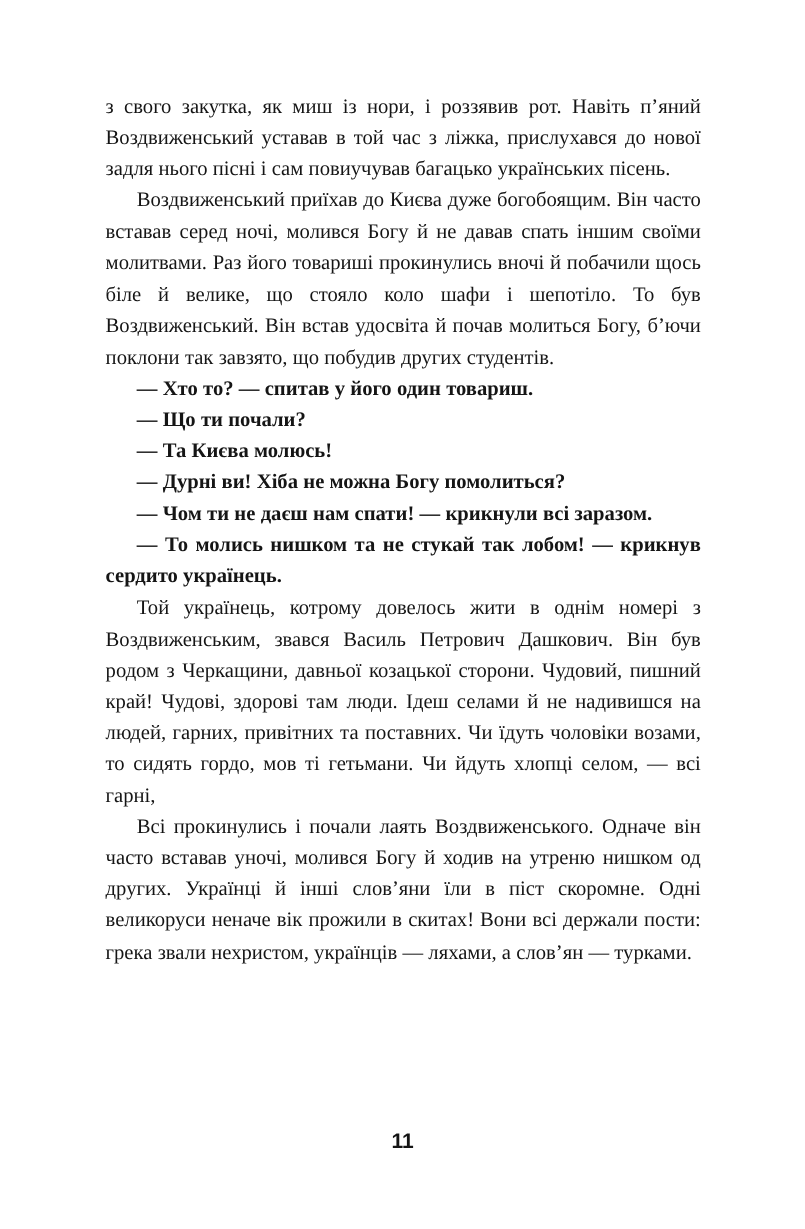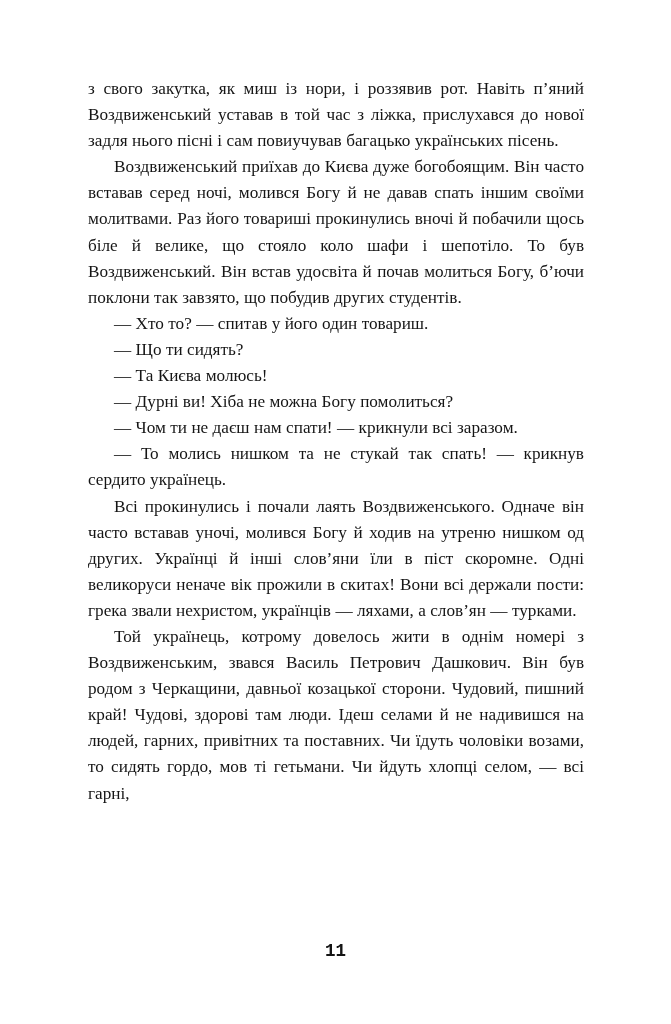--- a/index.html
+++ b/index.html
@@ -42,59 +42,60 @@
     hyphens: none;
   }
   .para.indent {
     text-indent: 26px;
   }
   .para.cont {
     text-indent: 0;
   }
   .para.dialogue {
     text-indent: 26px;
+    font-weight: bold;
   }
   .page-number {
     position: absolute;
     left: 0;
     top: 940px;
     width: 671px;
     text-align: center;
     font-size: 17.5px;
     font-weight: 700;
     line-height: 22px;
     color: #141414;
-    font-family: Liberation Mono, monospace;
+    font-family: Liberation Sans, sans-serif;
   }
   
   .paper-tint {
     position: absolute;
     inset: 0;
     pointer-events: none;
     background: #ffffff;
     opacity: 0;
   }
 </style>
 </head>
 <body>
 
 <div class="page">
 
   <div class="text-block">
 
     <p class="para cont">з свого закутка, як миш із нори, і роззявив рот. Навіть п’яний Воздвиженський уставав в той час з ліжка, прислухався до нової задля нього пісні і сам повиучував багацько українських пісень.</p>
     <p class="para indent">Воздвиженський приїхав до Києва дуже богобоящим. Він часто вставав серед ночі, молився Богу й не давав спать іншим своїми молитвами. Раз його товариші прокинулись вночі й побачили щось біле й велике, що стояло коло шафи і шепотіло. То був Воздвиженський. Він встав удосвіта й почав молиться Богу, б’ючи поклони так завзято, що побудив других студентів.</p>
     <p class="para dialogue">— Хто то? — спитав у його один товариш.</p>
-    <p class="para dialogue">— Що ти сидять?</p>
+    <p class="para dialogue">— Що ти почали?</p>
     <p class="para dialogue">— Та Києва молюсь!</p>
     <p class="para dialogue">— Дурні ви! Хіба не можна Богу помолиться?</p>
     <p class="para dialogue">— Чом ти не даєш нам спати! — крикнули всі заразом.</p>
-    <p class="para dialogue">— То молись нишком та не стукай так спать! — крикнув сердито українець.</p>
+    <p class="para dialogue">— То молись нишком та не стукай так лобом! — крикнув сердито українець.</p>
+    <p class="para indent">Той українець, котрому довелось жити в однім номері з Воздвиженським, звався Василь Петрович Дашкович. Він був родом з Черкащини, давньої козацької сторони. Чудовий, пишний край! Чудові, здорові там люди. Ідеш селами й не надивишся на людей, гарних, привітних та поставних. Чи їдуть чоловіки возами, то сидять гордо, мов ті гетьмани. Чи йдуть хлопці селом, — всі гарні,</p>
     <p class="para indent">Всі прокинулись і почали лаять Воздвиженського. Одначе він часто вставав уночі, молився Богу й ходив на утреню нишком од других. Українці й інші слов’яни їли в піст скоромне. Одні великоруси неначе вік прожили в скитах! Вони всі держали пости: грека звали нехристом, українців — ляхами, а слов’ян — турками.</p>
-    <p class="para indent">Той українець, котрому довелось жити в однім номері з Воздвиженським, звався Василь Петрович Дашкович. Він був родом з Черкащини, давньої козацької сторони. Чудовий, пишний край! Чудові, здорові там люди. Ідеш селами й не надивишся на людей, гарних, привітних та поставних. Чи їдуть чоловіки возами, то сидять гордо, мов ті гетьмани. Чи йдуть хлопці селом, — всі гарні,</p>
 
   </div>
 
   <div class="page-number">11</div>
 
   <div class="paper-tint"></div>
 
 </div>
 
 </body></html>

